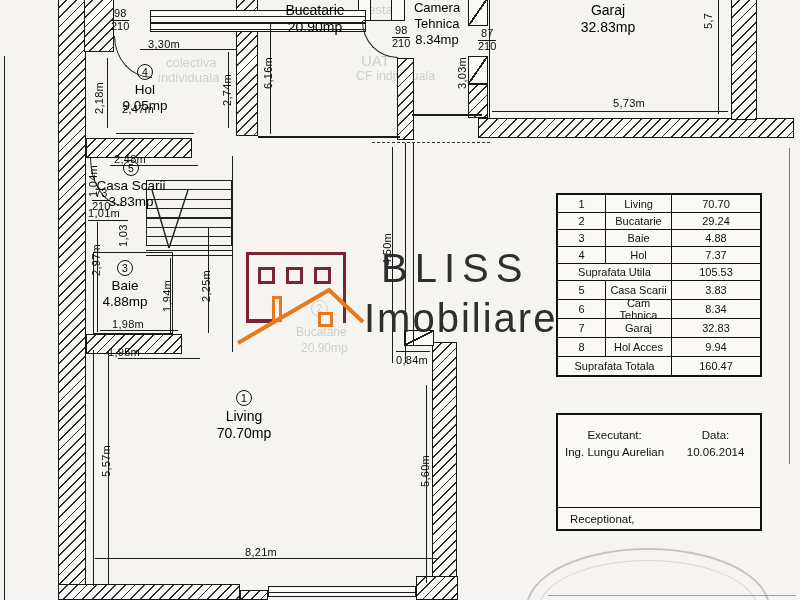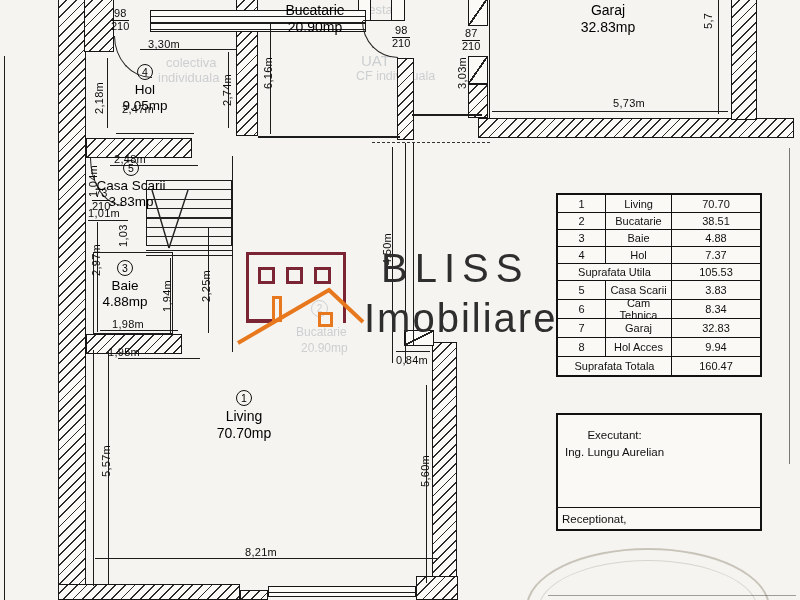--- a/index.html
+++ b/index.html
@@ -37,21 +37,21 @@
   .tc{border-left:1.1px solid #111;display:flex;align-items:center;justify-content:center;
       text-align:center;padding:1px 2px;}
   .tc:first-child{border-left:none;}
   .c1{width:47px;} .c2{width:66px;} .c3{flex:1;}
   .hrow{height:40px;} .r17{height:17px;} .r19{height:19px;}
   .mlab{width:113px;justify-content:center;}
   .exbox{position:absolute;left:556px;top:413px;width:206px;height:118px;border:2px solid #111;
        background:#faf9f6;font-size:11.5px;color:#111;}
   .exrow{display:flex;height:92px;padding-top:12px;}
   .excol{text-align:center;line-height:1.45;}
-  .recrow{border-top:1.4px solid #111;height:24px;line-height:22px;padding-left:4px;}
+  .recrow{border-top:1.4px solid #111;height:24px;line-height:22px;padding-left:12px;}
   
   .brand{position:absolute;color:#2e2e2e;font-weight:400;}
   .stamp{position:absolute;border-radius:50%;}
 </style>
 </head>
 <body>
 
 <div class="page">
 
   <div class="wm" style="left:356px;top:2px;font-size:13px;">Atestat</div>
@@ -157,21 +157,21 @@
   <div class="dim vdim" style="left:714px;top:17px;">5,7</div>
 
   <div class="frac" style="left:111px;top:8px;">
     <span class="top">98</span><br>
     <span>210</span>
   </div>
   <div class="frac" style="left:392px;top:25px;">
     <span class="top">98</span><br>
     <span>210</span>
   </div>
-  <div class="frac" style="left:462px;top:28px;">
+  <div class="frac" style="left:478px;top:28px;">
     <span class="top">87</span><br>
     <span>210</span>
   </div>
   <div class="frac" style="left:92px;top:188px;">
     <span class="top">73</span><br>
     <span>210</span>
   </div>
 
   <div class="room" style="left:112px;top:64px;width:66px;">
     <div class="circle">4</div>
@@ -189,20 +189,25 @@
     <div>4.88mp</div>
   </div>
   <div class="room" style="left:206px;top:390px;width:76px;font-size:14px;">
     <div class="circle">1</div>
     <div>Living</div>
     <div>70.70mp</div>
   </div>
   <div class="room" style="left:276px;top:2px;width:78px;font-size:14px;">
     <div>Bucatarie</div>
     <div>20.90mp</div>
+  </div>
+  <div class="room" style="left:408px;top:0;width:58px;font-size:13px;">
+    <div>Camera</div>
+    <div>Tehnica</div>
+    <div>8.34mp</div>
   </div>
   <div class="room" style="left:568px;top:2px;width:80px;font-size:14px;">
     <div>Garaj</div>
     <div>32.83mp</div>
   </div>
 
   <div class="abs" style="left:246px;top:252px;width:100px;height:71px;border:3.5px solid #7b2433;border-bottom:none;"></div>
   <div class="abs" style="left:246px;top:319px;width:30px;height:3.5px;background:#7b2433;"></div>
   <div class="abs" style="left:258px;top:267px;width:17px;height:17px;border:3px solid #7b2433;"></div>
   <div class="abs" style="left:286px;top:267px;width:17px;height:17px;border:3px solid #7b2433;"></div>
@@ -217,21 +222,21 @@
 
   <div class="tbl">
     <div class="trow r17">
       <div class="tc c1">1</div>
       <div class="tc c2">Living</div>
       <div class="tc c3">70.70</div>
     </div>
     <div class="trow r17">
       <div class="tc c1">2</div>
       <div class="tc c2">Bucatarie</div>
-      <div class="tc c3">38.51</div>
+      <div class="tc c3">29.24</div>
     </div>
     <div class="trow r17">
       <div class="tc c1">3</div>
       <div class="tc c2">Baie</div>
       <div class="tc c3">4.88</div>
     </div>
     <div class="trow r17">
       <div class="tc c1">4</div>
       <div class="tc c2">Hol</div>
       <div class="tc c3">7.37</div>
@@ -265,20 +270,24 @@
       <div class="tc c3">160.47</div>
     </div>
   </div>
 
   <div class="exbox">
     <div class="exrow">
       <div class="excol" style="width:56%;">
         <div>Executant:</div>
         <div>Ing. Lungu Aurelian</div>
       </div>
+      <div class="excol" style="width:44%;">
+        <div>Data:</div>
+        <div>10.06.2014</div>
+      </div>
     </div>
     <div class="recrow">Receptionat,</div>
   </div>
 
   <div class="stamp" style="left:526px;top:548px;width:244px;height:120px;border:2.5px solid rgba(120,105,85,.35);"></div>
   <div class="stamp" style="left:538px;top:560px;width:220px;height:100px;border:1.2px solid rgba(120,105,85,.22);"></div>
   <div class="hl" style="left:548px;top:595px;width:248px;background:#555;opacity:.55;"></div>
 
 </div>
 

